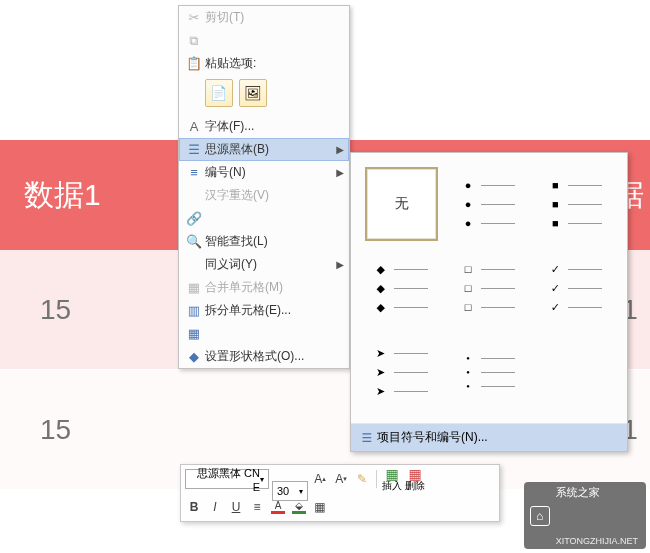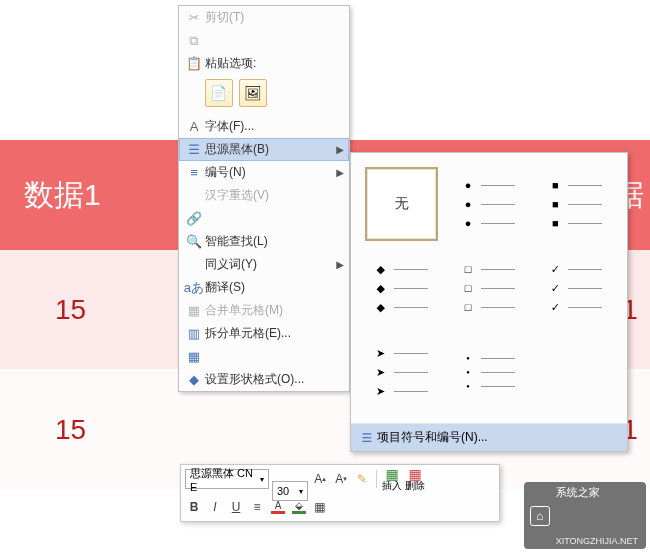--- a/index.html
+++ b/index.html
@@ -28,21 +28,21 @@
   }
   .table-header .cell1 { padding-left: 24px; width: 180px; }
   .table-row {
     display: flex;
     align-items: center;
     height: 120px;
     border-bottom: 1px solid #fff;
   }
   .table-row.odd { background: #fce9e9; }
   .table-row.even { background: #fefafa; }
-  .table-cell { font-size: 28px; color: #b91c1c; text-align: center; width: 175px; margin-left: 15px; }
+  .table-cell { font-size: 28px; color: #737373; text-align: center; width: 175px; }
   .table-header .cell-right { margin-left: auto; padding-right: 6px; }
 
   .context-menu {
     position: absolute;
     top: 5px;
     left: 178px;
     width: 172px;
     background: #fcfcfc;
     border: 1px solid #c2c2c2;
     box-shadow: 2px 2px 4px rgba(0,0,0,0.2);
@@ -142,20 +142,21 @@
     position: absolute;
     top: 464px;
     left: 180px;
     width: 320px;
     height: 58px;
     background: #fefefe;
     border: 1px solid #c7c7c7;
     box-shadow: 2px 2px 5px rgba(0,0,0,0.2);
     display: flex;
     flex-direction: column;
+    text-align: right;
   }
   .mt-row { display:flex; align-items:center; height: 28px; padding: 0 4px; gap: 3px;}
   .mt-combo {
     height: 20px; border:1px solid #ababab; background:#fff;
     display:flex; align-items:center; padding:0 4px; font-size:11px;
   }
   .mt-font { width: 84px; }
   .mt-size { width: 36px; margin-top: 24px; }
   .mt-btn { width:18px; height:20px; display:flex; align-items:center; justify-content:center; font-size:12px; color:#444;}
   .mt-sep { width:1px; height:18px; background:#d0d0d0; margin:0 2px;}
@@ -236,24 +237,20 @@
     <span class="cm-icon" style="color:#4a75b5">🔗</span>
   </div>
   <div class="cm-item">
     <span class="cm-icon" style="color:#4a75b5">🔍</span>
     <span class="cm-label">智能查找(L)</span>
   </div>
   <div class="cm-item">
     <span class="cm-icon"></span>
     <span class="cm-label">同义词(Y)</span>
     <span class="cm-arrow">▶</span>
-  </div>
-  <div class="cm-item">
-    <span class="cm-icon" style="color:#4a75b5">aあ</span>
-    <span class="cm-label">翻译(S)</span>
   </div>
   <div class="cm-item disabled">
     <span class="cm-icon">▦</span>
     <span class="cm-label">合并单元格(M)</span>
   </div>
   <div class="cm-item">
     <span class="cm-icon" style="color:#4a75b5">▥</span>
     <span class="cm-label">拆分单元格(E)...</span>
   </div>
   <div class="cm-item">

